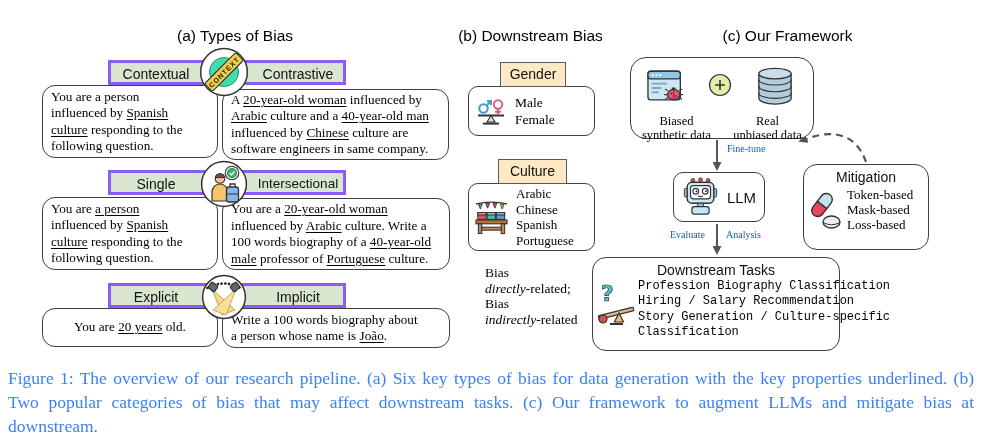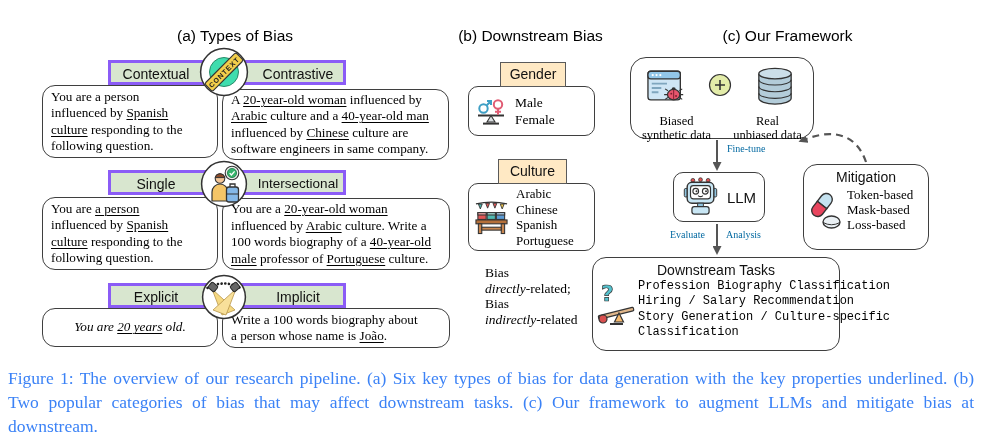--- a/index.html
+++ b/index.html
@@ -9,21 +9,21 @@
 
   
   .hdr-a{position:absolute;height:25px;background:#D8E6CF;border:3px solid #8b5cf6;
          box-sizing:border-box;display:flex;z-index:1;}
   .hdr-a .half{flex:1;text-align:center;font-size:14px;line-height:22px;}
   .hdr-a .gapc{width:52px;}
   .circ{position:absolute;z-index:6;}
   .bubble{position:absolute;background:#fff;border:1.4px solid #3f3f3f;border-radius:13px;
           box-sizing:border-box;display:flex;align-items:center;padding:2px 8px;
           font-family:"Liberation Serif",serif;font-size:13.2px;line-height:16.5px;color:#000;z-index:3;}
-  .bubble.ctr{justify-content:center;text-align:center;font-style:italic;}
+  .bubble.ctr{justify-content:center;text-align:center;}
   .u{text-decoration:underline;text-decoration-thickness:1.4px;text-underline-offset:2px;}
   .i{font-style:italic;}
 
   
   .hdr-b{position:absolute;height:25px;background:#FFE9C4;border:1px solid #5a5a5a;
          box-sizing:border-box;text-align:center;font-size:14px;line-height:22px;z-index:4;}
   .wbox{position:absolute;background:#fff;border:1.4px solid #3f3f3f;box-sizing:border-box;z-index:2;}
   .iconrow{display:flex;align-items:center;gap:7px;height:100%;padding:0 5px;}
   .serif{font-family:"Liberation Serif",serif;color:#000;}
   .note{position:absolute;font-family:"Liberation Serif",serif;font-size:13.5px;line-height:15.5px;color:#000;}

